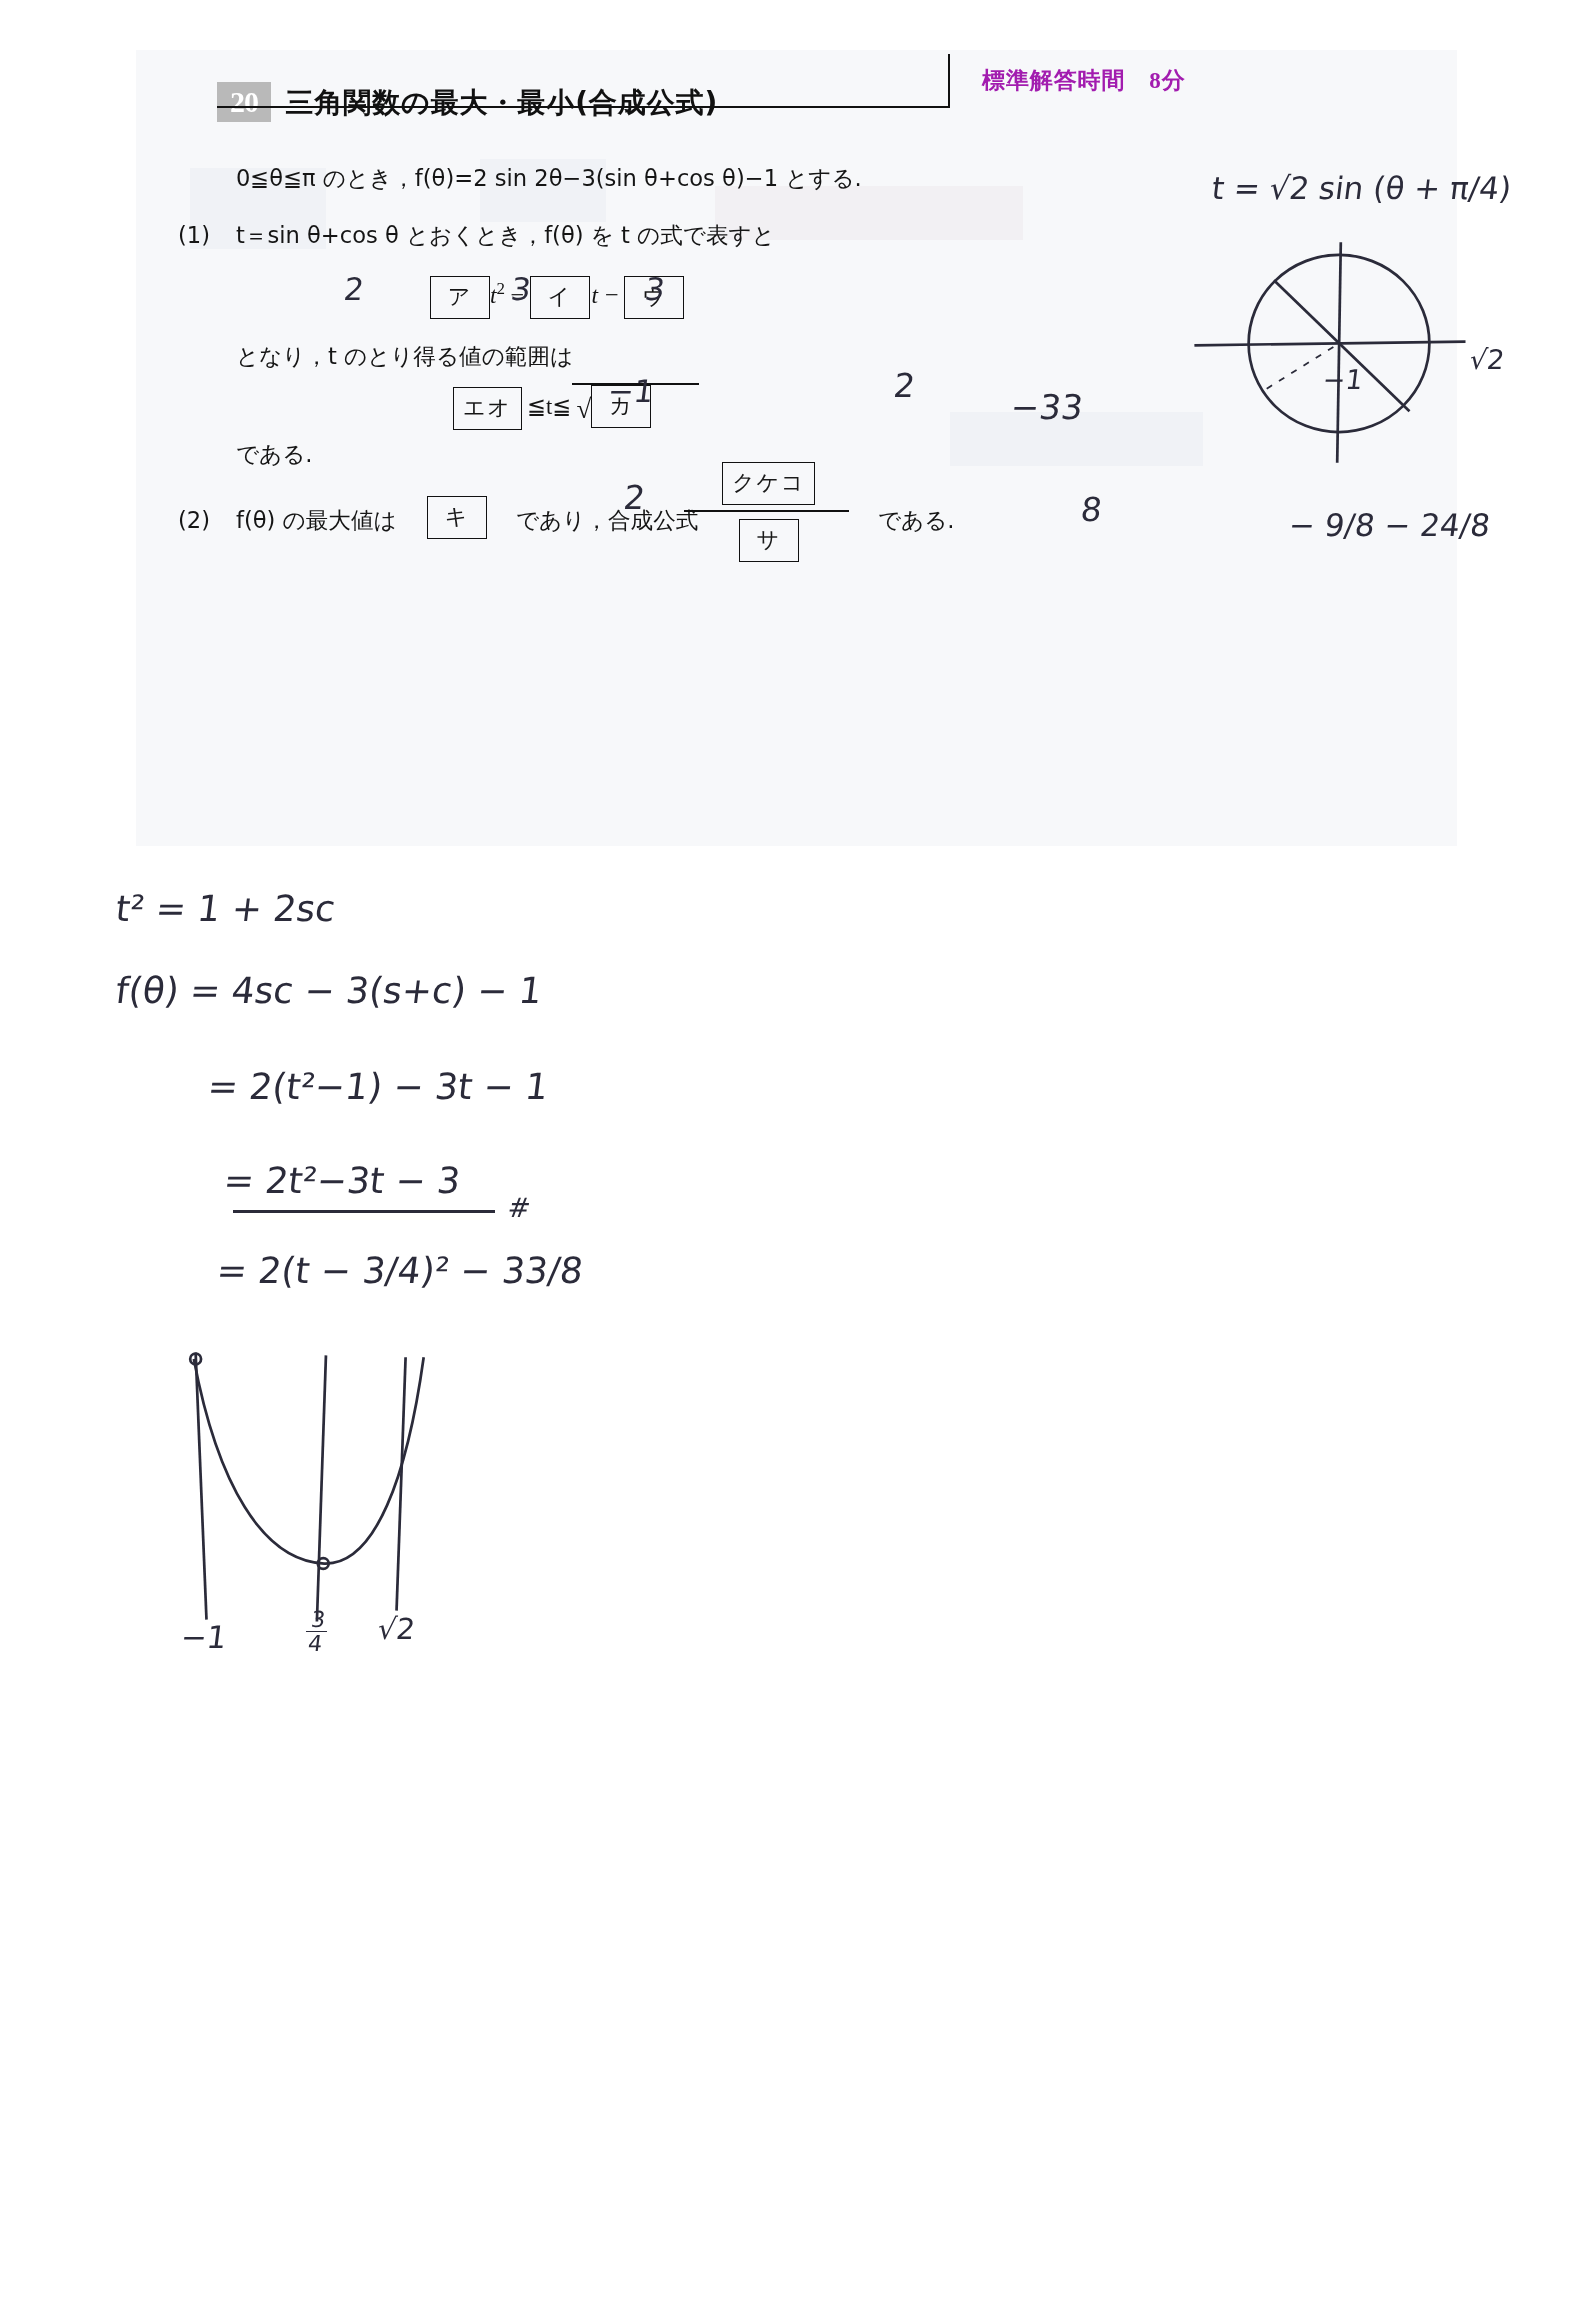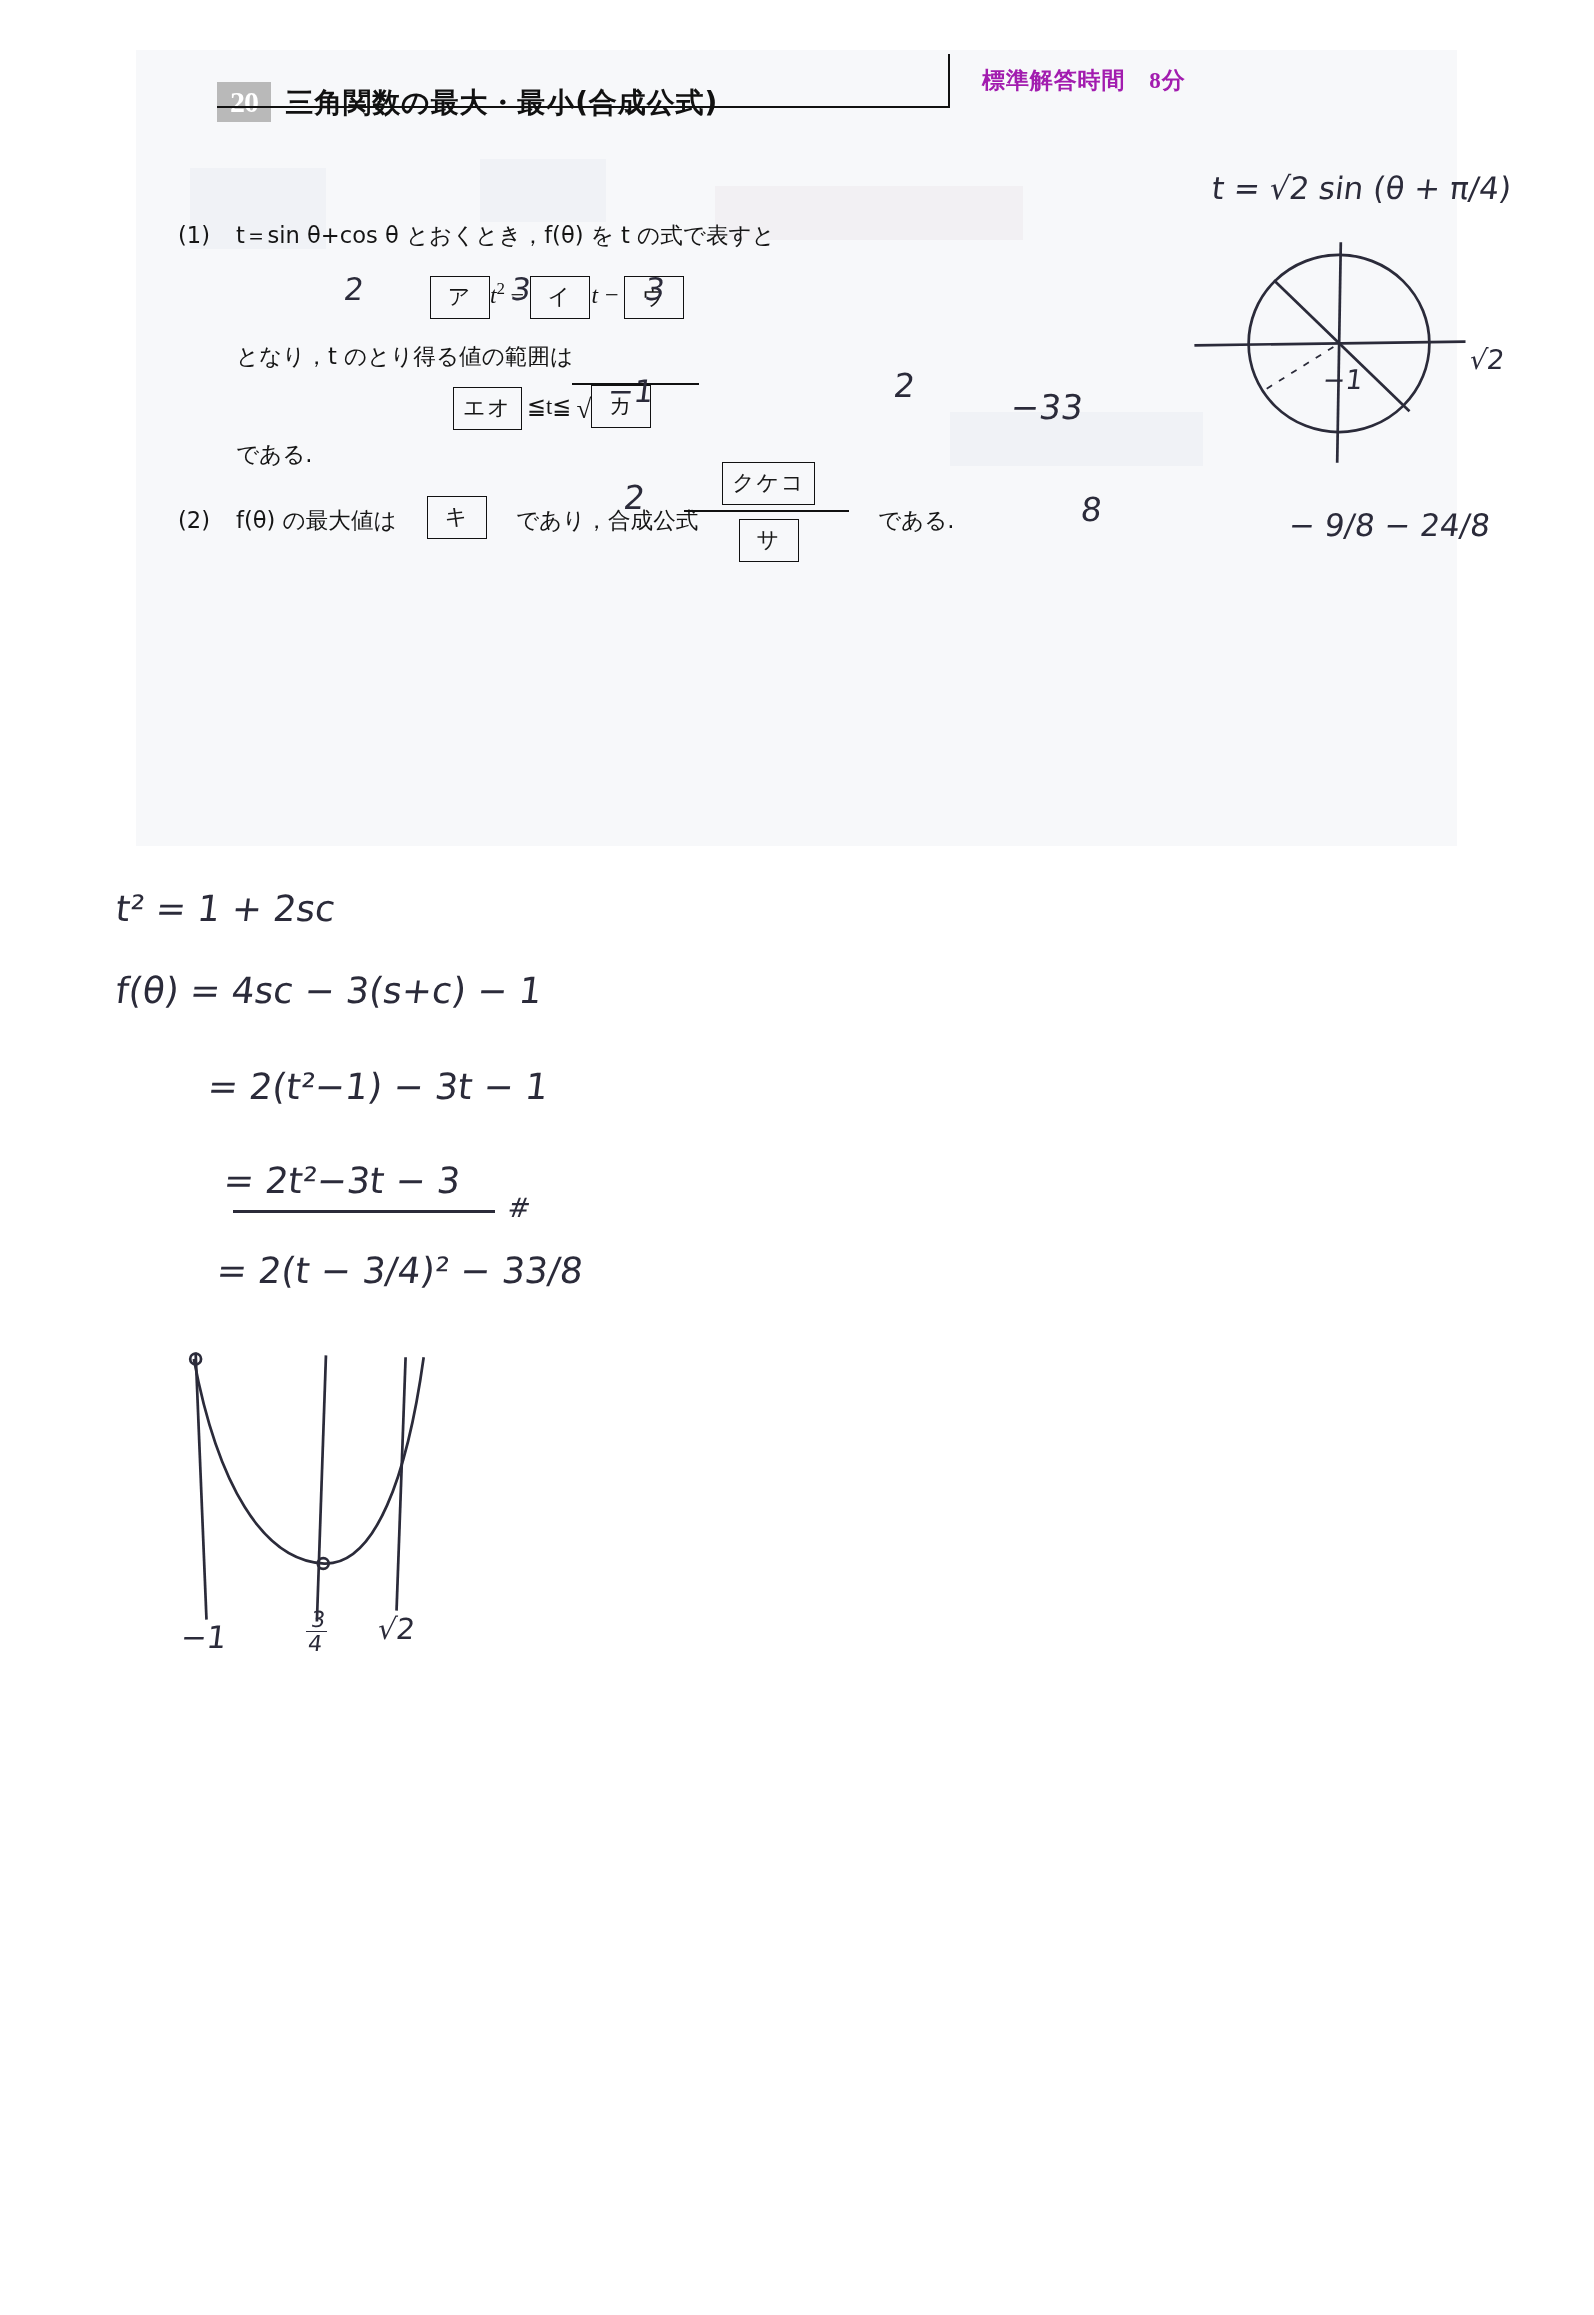--- a/index.html
+++ b/index.html
@@ -143,20 +143,21 @@
   <div id="ghost"></div>
 
   <div class="hdr">
     <div class="num-badge">20</div>
     <div class="hdr-title">三角関数の最大・最小(合成公式)</div>
   </div>
   <div class="hdr-rule"></div>
   <div class="hdr-rule-v"></div>
   <div class="time-label">標準解答時間　8分</div>
 
+  <div class="line jp" style="left:100px; top:113px;">0≦θ≦π のとき，f(θ)=2 sin 2θ−3(sin θ+cos θ)−1 とする.</div>
 
   <div class="line jp" style="left:42px; top:172px;">(1)</div>
   <div class="line jp" style="left:100px; top:170px;">t＝sin θ+cos θ とおくとき，f(θ) を t の式で表すと</div>
 
   <div class="line" style="left:294px; top:226px;">
     <span class="abox">ア</span><span class="mi" style="font-size:23.5px;">t<span class="sm" style="font-style:normal;">2</span></span><span style="padding:0 5.4px;">−</span><span class="abox">イ</span><span class="mi" style="font-size:23.5px; padding:0 1.8px;">t</span><span style="padding:0 5.4px;">−</span><span class="abox">ウ</span>
   </div>
 
   <div class="line jp" style="left:100px; top:291px;">となり，t のとり得る値の範囲は</div>
 

